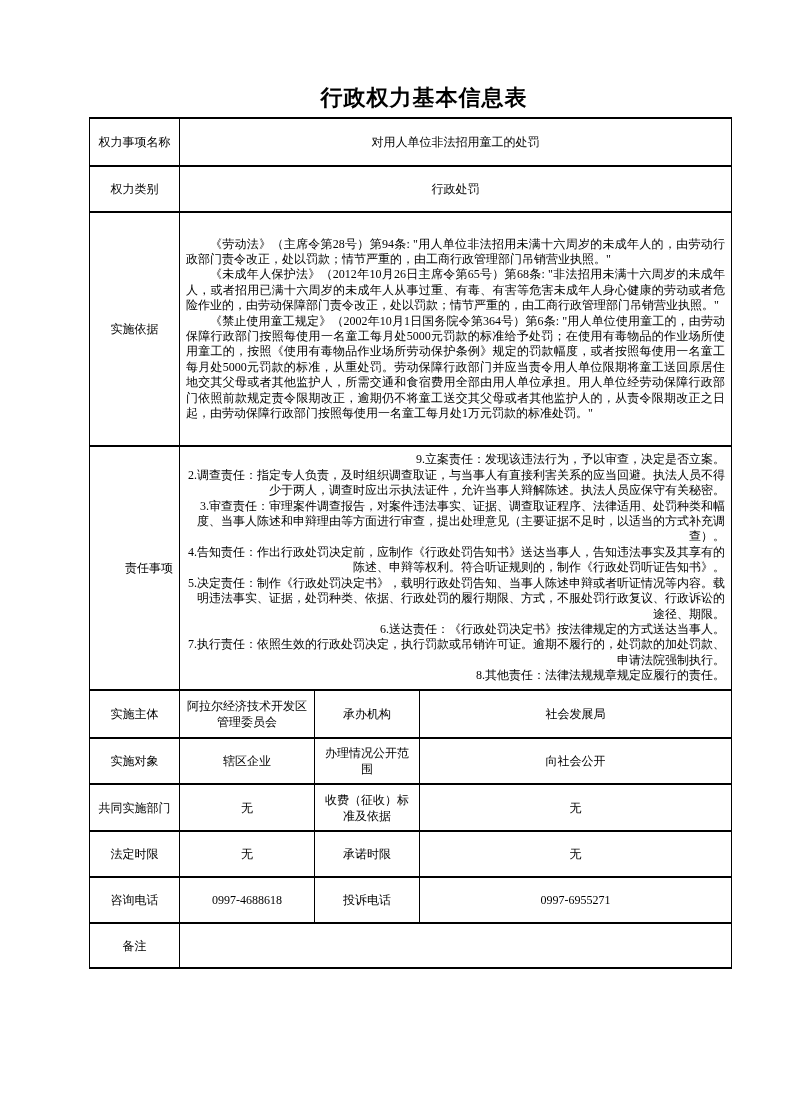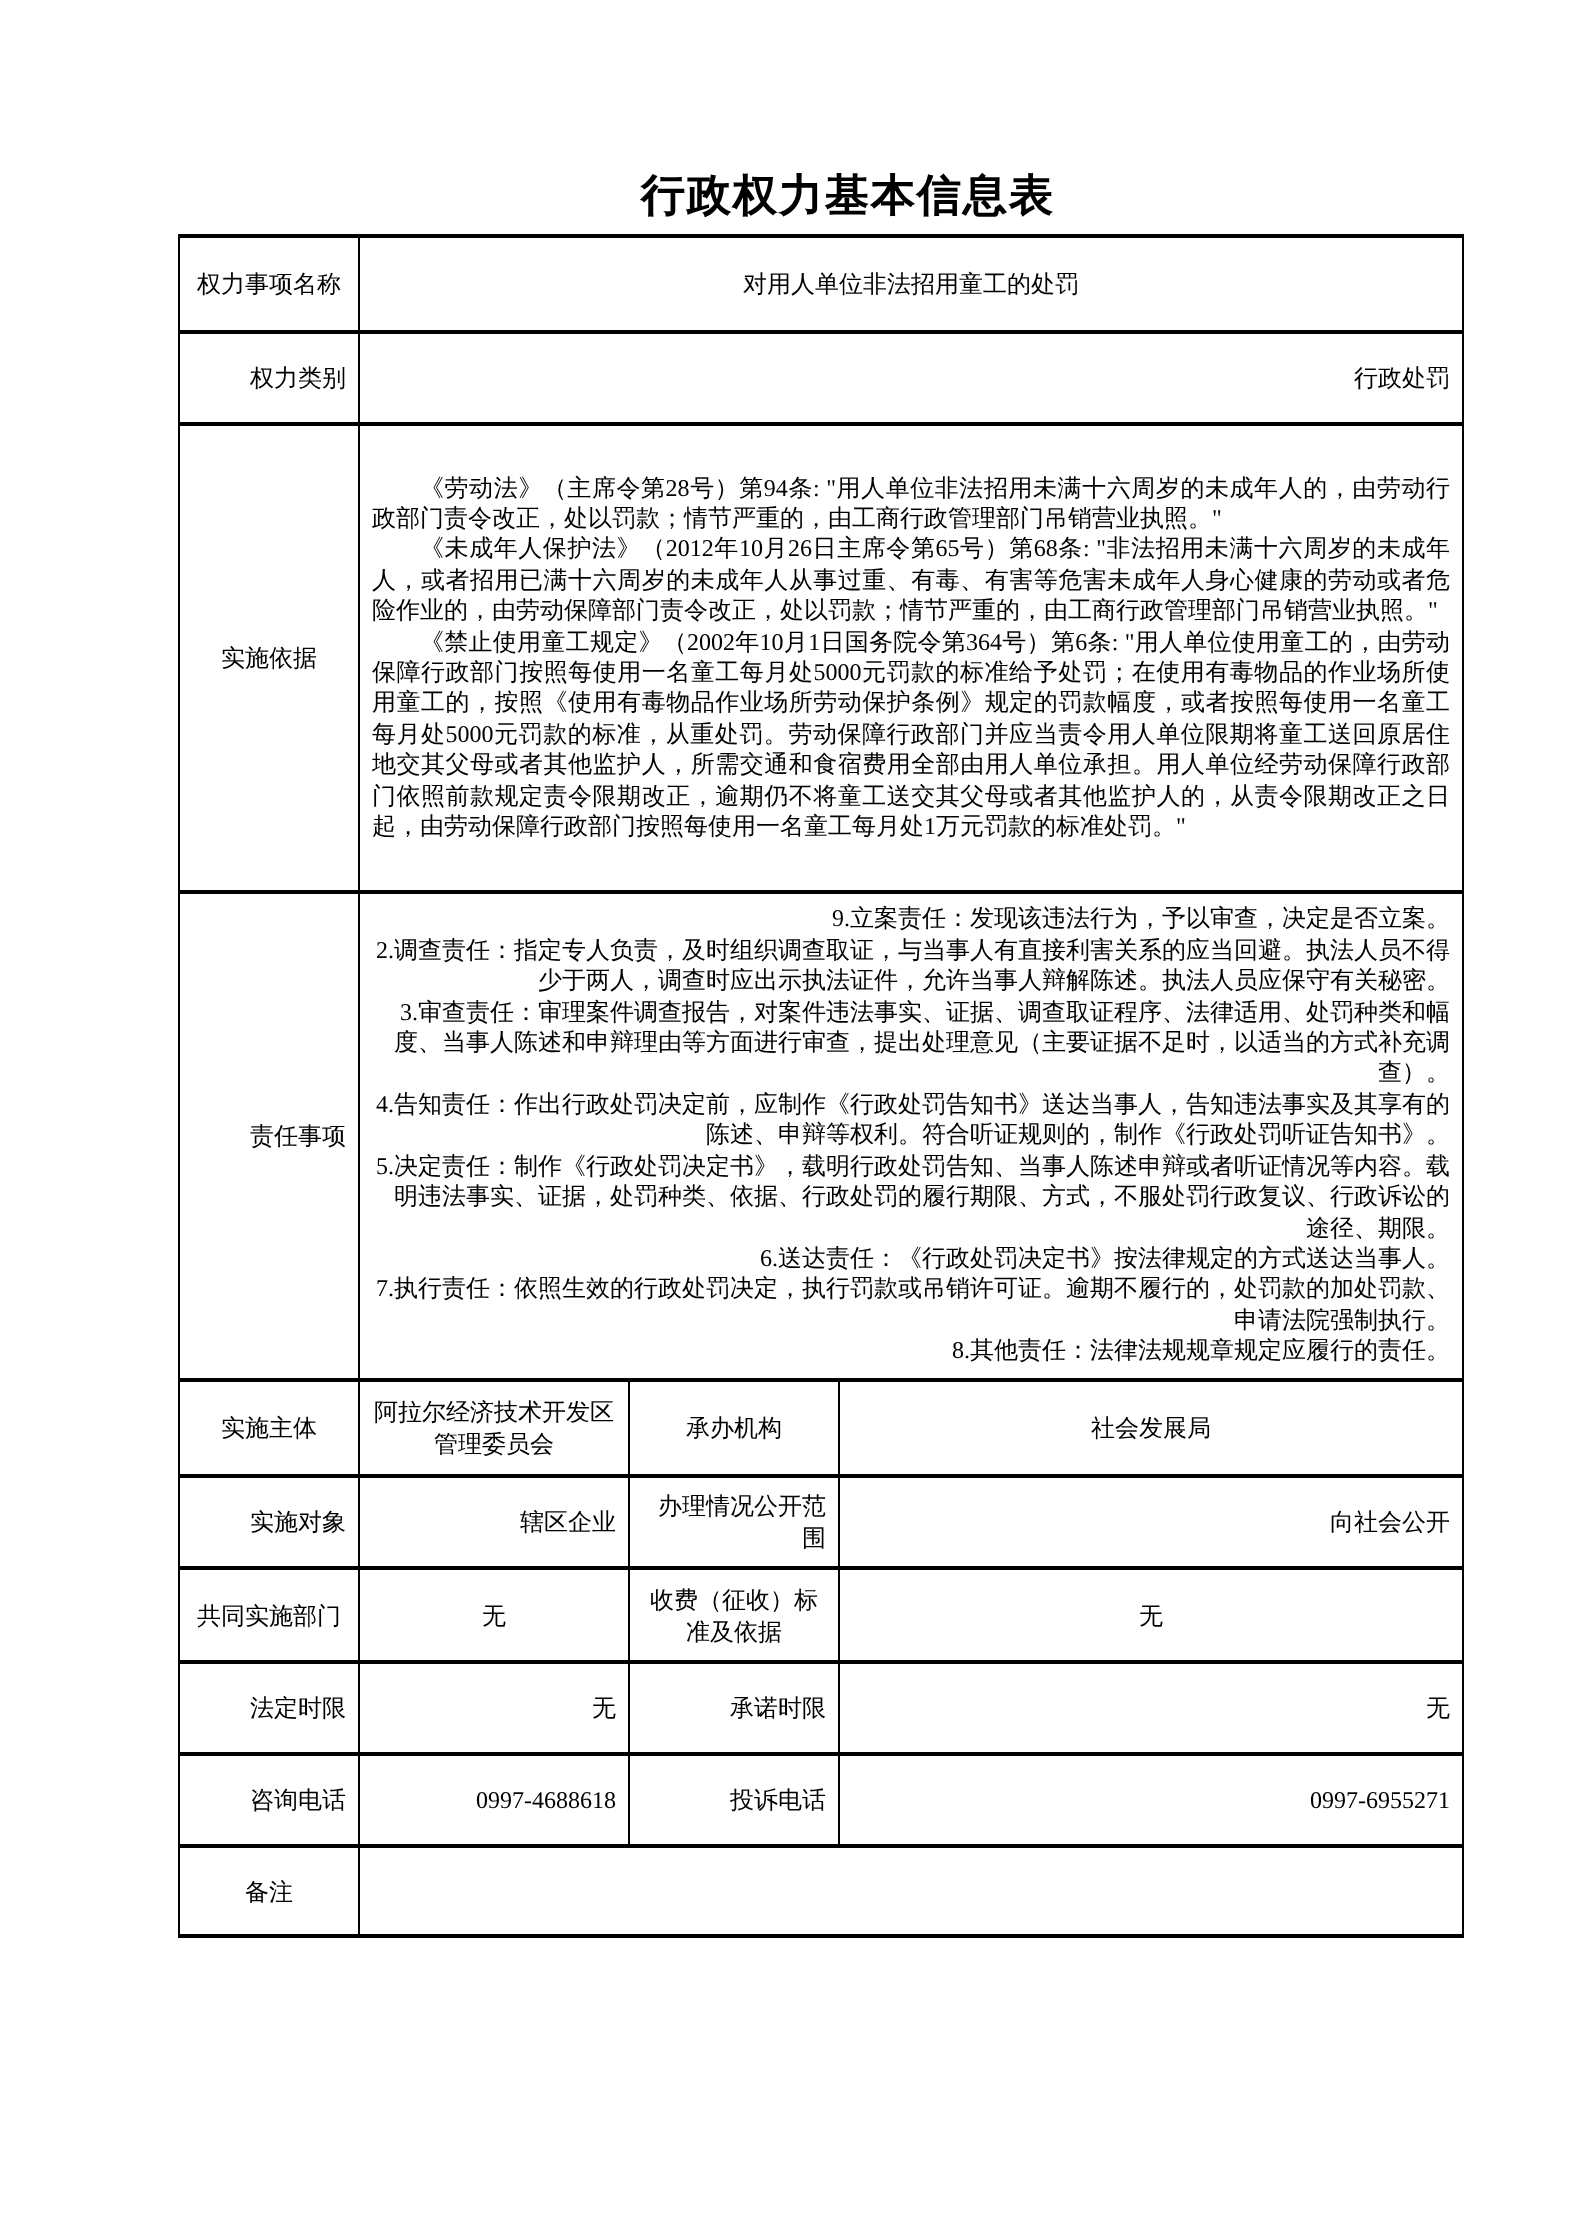--- a/index.html
+++ b/index.html
@@ -31,21 +31,21 @@
   td.lab{text-align:center;line-height:16px;}
   td.val{text-align:center;line-height:16px;}
   td.txt{
     text-align:justify;
     font-size:11.5px;line-height:15.4px;
     padding:4px 5px;
   }
   td.txt .para{margin:0;text-indent:2em;}
   td.txt .duty{margin:0;}
   tr.h42 td{height:42px;}
-  tr.h40 td{height:40px;text-align:right;}
+  tr.h40 td{height:40px;}
   tr.h41 td{height:41px;}
   tr.h39 td{height:39px;}
   tr.h228 td{height:228px;}
   tr.h238 td{height:238px;text-align:right;}
 </style>
 </head>
 <body>
 
 <div class="page">
 

